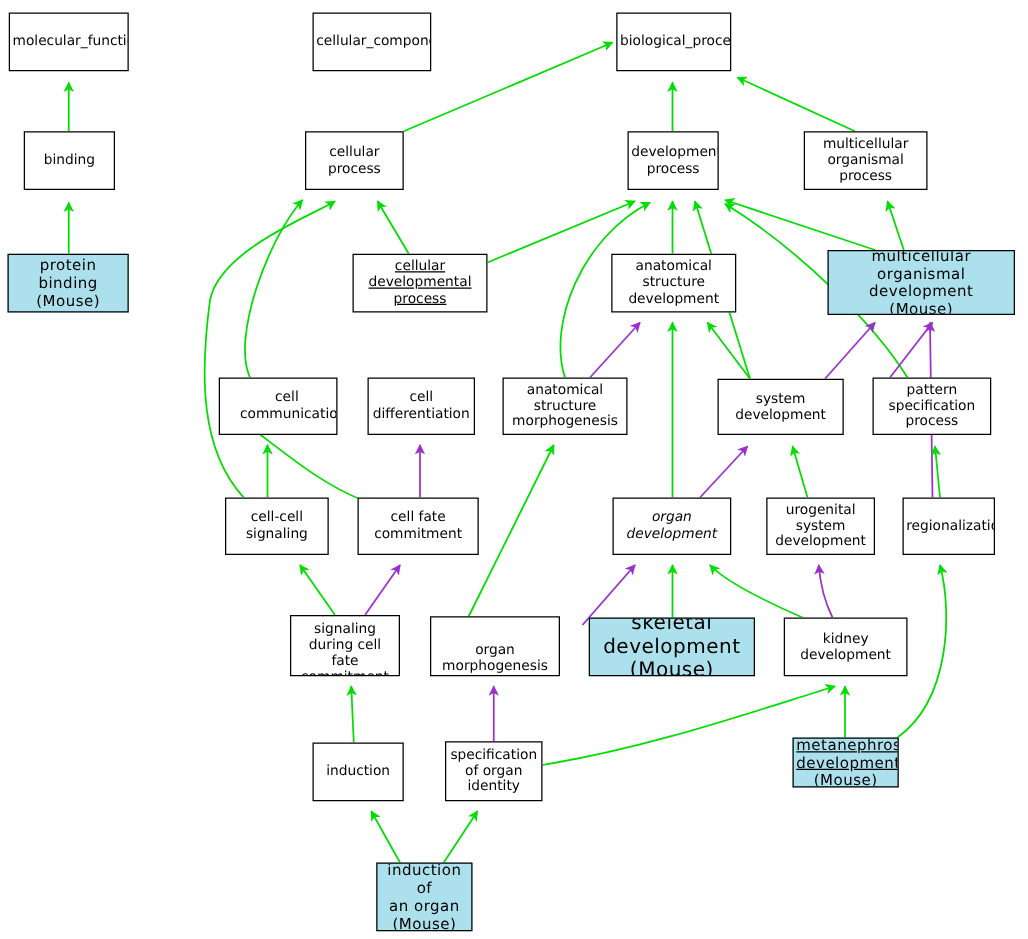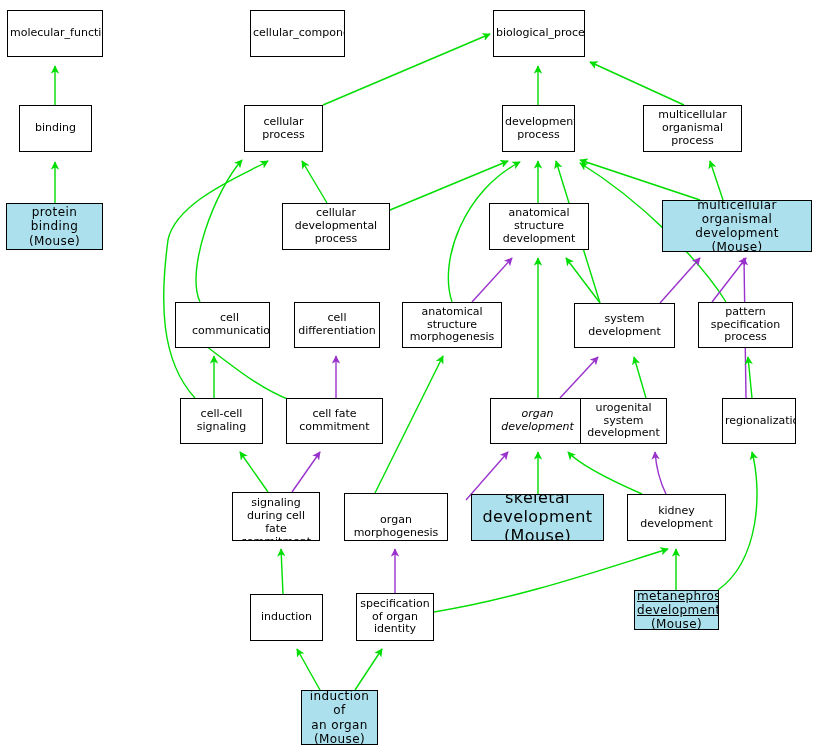--- a/index.html
+++ b/index.html
@@ -114,21 +114,21 @@
       <div class="go-node highlight" style="left: 6px; top: 203px; width: 97px; height: 47px; font-size: 12px; letter-spacing: 0.4px;">
         <span class="node-label">protein binding
 (Mouse)</span>
       </div>
       <div class="go-node" style="left: 250px; top: 10px; width: 95px; height: 47px; font-size: 11px;">
         <span class="node-label">cellular_component</span>
       </div>
       <div class="go-node" style="left: 244px; top: 105px; width: 79px; height: 47px; font-size: 11px;">
         <span class="node-label">cellular process</span>
       </div>
-      <div class="go-node" style="left: 282px; top: 203px; width: 108px; height: 47px; font-size: 11px;">
+      <div class="go-node" style="left: 282px; top: 203px; width: 108px; height: 47px; font-size: 11px; text-decoration: underline;">
         <span class="node-label">cellular developmental
 process</span>
       </div>
       <div class="go-node" style="left: 493px; top: 10px; width: 92px; height: 47px; font-size: 11px;">
         <span class="node-label">biological_process</span>
       </div>
       <div class="go-node" style="left: 502px; top: 105px; width: 73px; height: 47px; font-size: 11px;">
         <span class="node-label">developmental
 process</span>
       </div>
@@ -164,21 +164,21 @@
       </div>
       <div class="go-node" style="left: 180px; top: 398px; width: 83px; height: 46px; font-size: 11px; align-items: center;">
         <span class="node-label">cell-cell signaling</span>
       </div>
       <div class="go-node" style="left: 286px; top: 398px; width: 97px; height: 46px; font-size: 11px;">
         <span class="node-label">cell fate commitment</span>
       </div>
       <div class="go-node" style="left: 490px; top: 398px; width: 95px; height: 46px; font-size: 11px; font-style: italic;">
         <span class="node-label">organ development</span>
       </div>
-      <div class="go-node" style="left: 580px; top: 398px; width: 87px; height: 46px; font-size: 11px;">
+      <div class="go-node" style="left: 613px; top: 398px; width: 87px; height: 46px; font-size: 11px;">
         <span class="node-label">urogenital system
 development</span>
       </div>
       <div class="go-node" style="left: 722px; top: 398px; width: 74px; height: 46px; font-size: 11px;">
         <span class="node-label">regionalization</span>
       </div>
       <div class="go-node" style="left: 232px; top: 492px; width: 88px; height: 49px; font-size: 11px;">
         <span class="node-label">cell-cell signaling
 during cell
 fate commitment</span>

